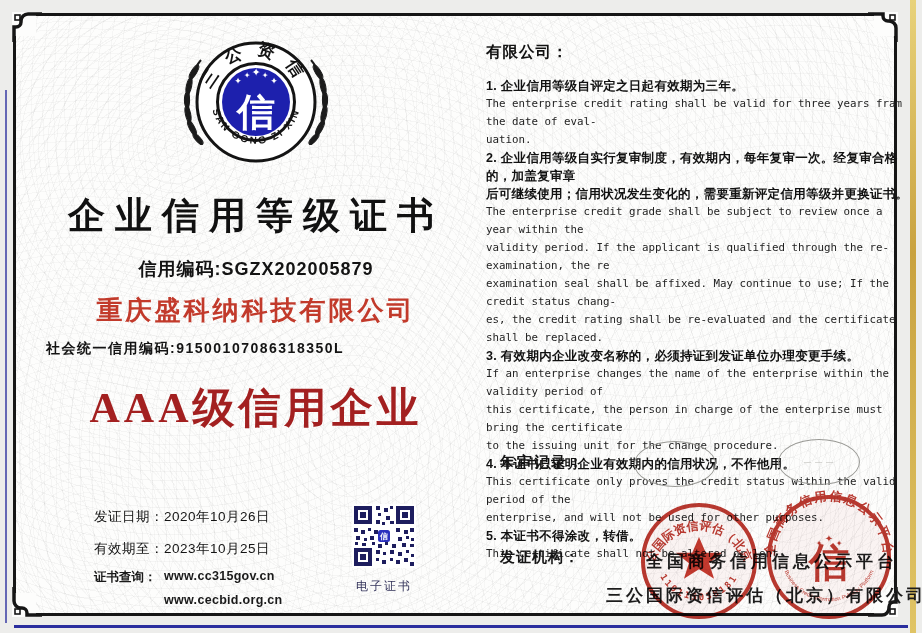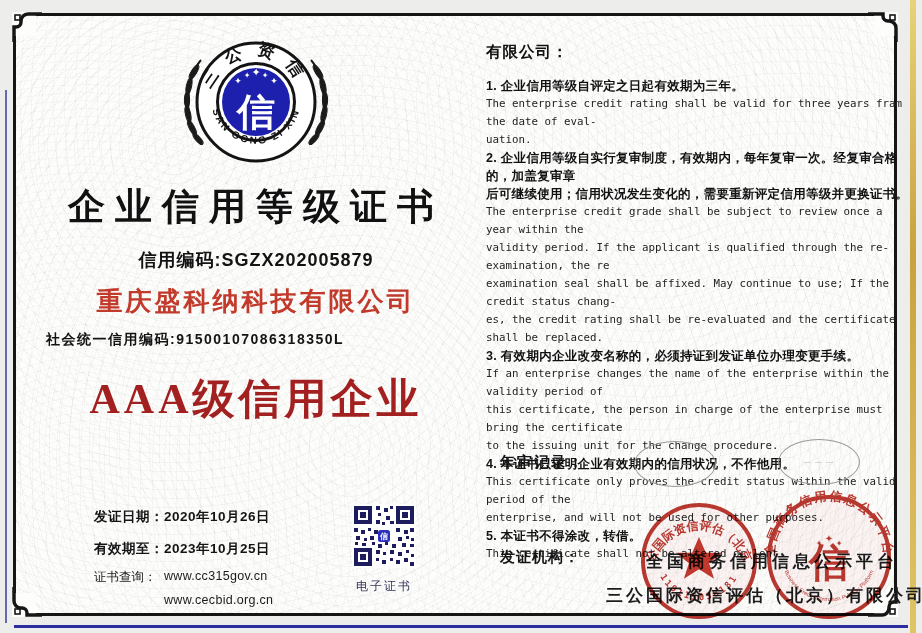--- a/index.html
+++ b/index.html
@@ -28,21 +28,21 @@
   .corner{position:absolute;width:30px;height:30px;}
   .corner.tl{top:-4px;left:-4px;}
   .corner.tr{top:-4px;right:-4px;transform:rotate(90deg);}
   .corner.br{bottom:-4px;right:-4px;transform:rotate(180deg);}
   .corner.bl{bottom:-4px;left:-4px;transform:rotate(270deg);}
 
   
   .left-col{position:absolute;left:30px;top:10px;width:420px;}
   .logo-wrap{text-align:center;margin-top:6px;}
   .cert-title{
-    margin-top:4px;text-align:center;
+    margin-top:13px;text-align:center;
     font-family:Liberation Sans, sans-serif;font-weight:bold;
     font-size:37px;letter-spacing:10px;color:#111;white-space:nowrap;
   }
   .cert-subtitle{
     text-align:center;font-family:"DejaVu Sans Mono",monospace;font-weight:bold;
     font-size:10.5px;letter-spacing:2.4px;color:#161616;margin-top:3px;white-space:nowrap;
   }
   .credit-code{
     text-align:center;margin-top:16px;font-weight:bold;font-size:18px;color:#131313;letter-spacing:1px;
   }
@@ -54,23 +54,23 @@
   }
   .body-par{
     margin-top:16px;font-weight:bold;font-size:15px;line-height:29px;color:#1a1a1a;
     text-align:justify;text-indent:2em;letter-spacing:.5px;
   }
   .rating{
     text-align:center;margin-top:22px;
     font-family:"Liberation Serif",serif;font-weight:bold;
     font-size:42px;color:#a32020;letter-spacing:4px;white-space:nowrap;
   }
-  .issue-block{position:absolute;left:78px;top:492px;font-weight:bold;font-size:13.5px;color:#141414;}
+  .issue-block{position:absolute;left:78px;top:492px;font-weight:normal;font-size:13.5px;color:#141414;}
   .issue-block .row{margin-bottom:14px;letter-spacing:.5px;white-space:nowrap;}
-  .query-block{position:absolute;left:78px;top:553px;font-size:12.5px;font-weight:normal;color:#1a1a1a;}
+  .query-block{position:absolute;left:78px;top:553px;font-size:12.5px;font-weight:bold;color:#1a1a1a;}
   .query-block .qrow{display:flex;margin-bottom:10px;}
   .query-block .qlabel{width:70px;}
   .query-block .urls div{margin-bottom:10px;letter-spacing:.3px;}
   .qr-block{position:absolute;left:328px;top:488px;width:80px;text-align:center;}
   .eqr-label{margin-top:6px;font-size:12px;color:#33335a;letter-spacing:2px;}
 
   
   .right-col{position:absolute;left:470px;top:26px;width:424px;}
   .expl-heading{font-weight:bold;font-size:15.5px;color:#111;letter-spacing:1px;margin-bottom:14px;}
   .expl-item .zh{font-weight:bold;font-size:12.5px;color:#111;line-height:18px;white-space:pre-line;letter-spacing:.3px;}

